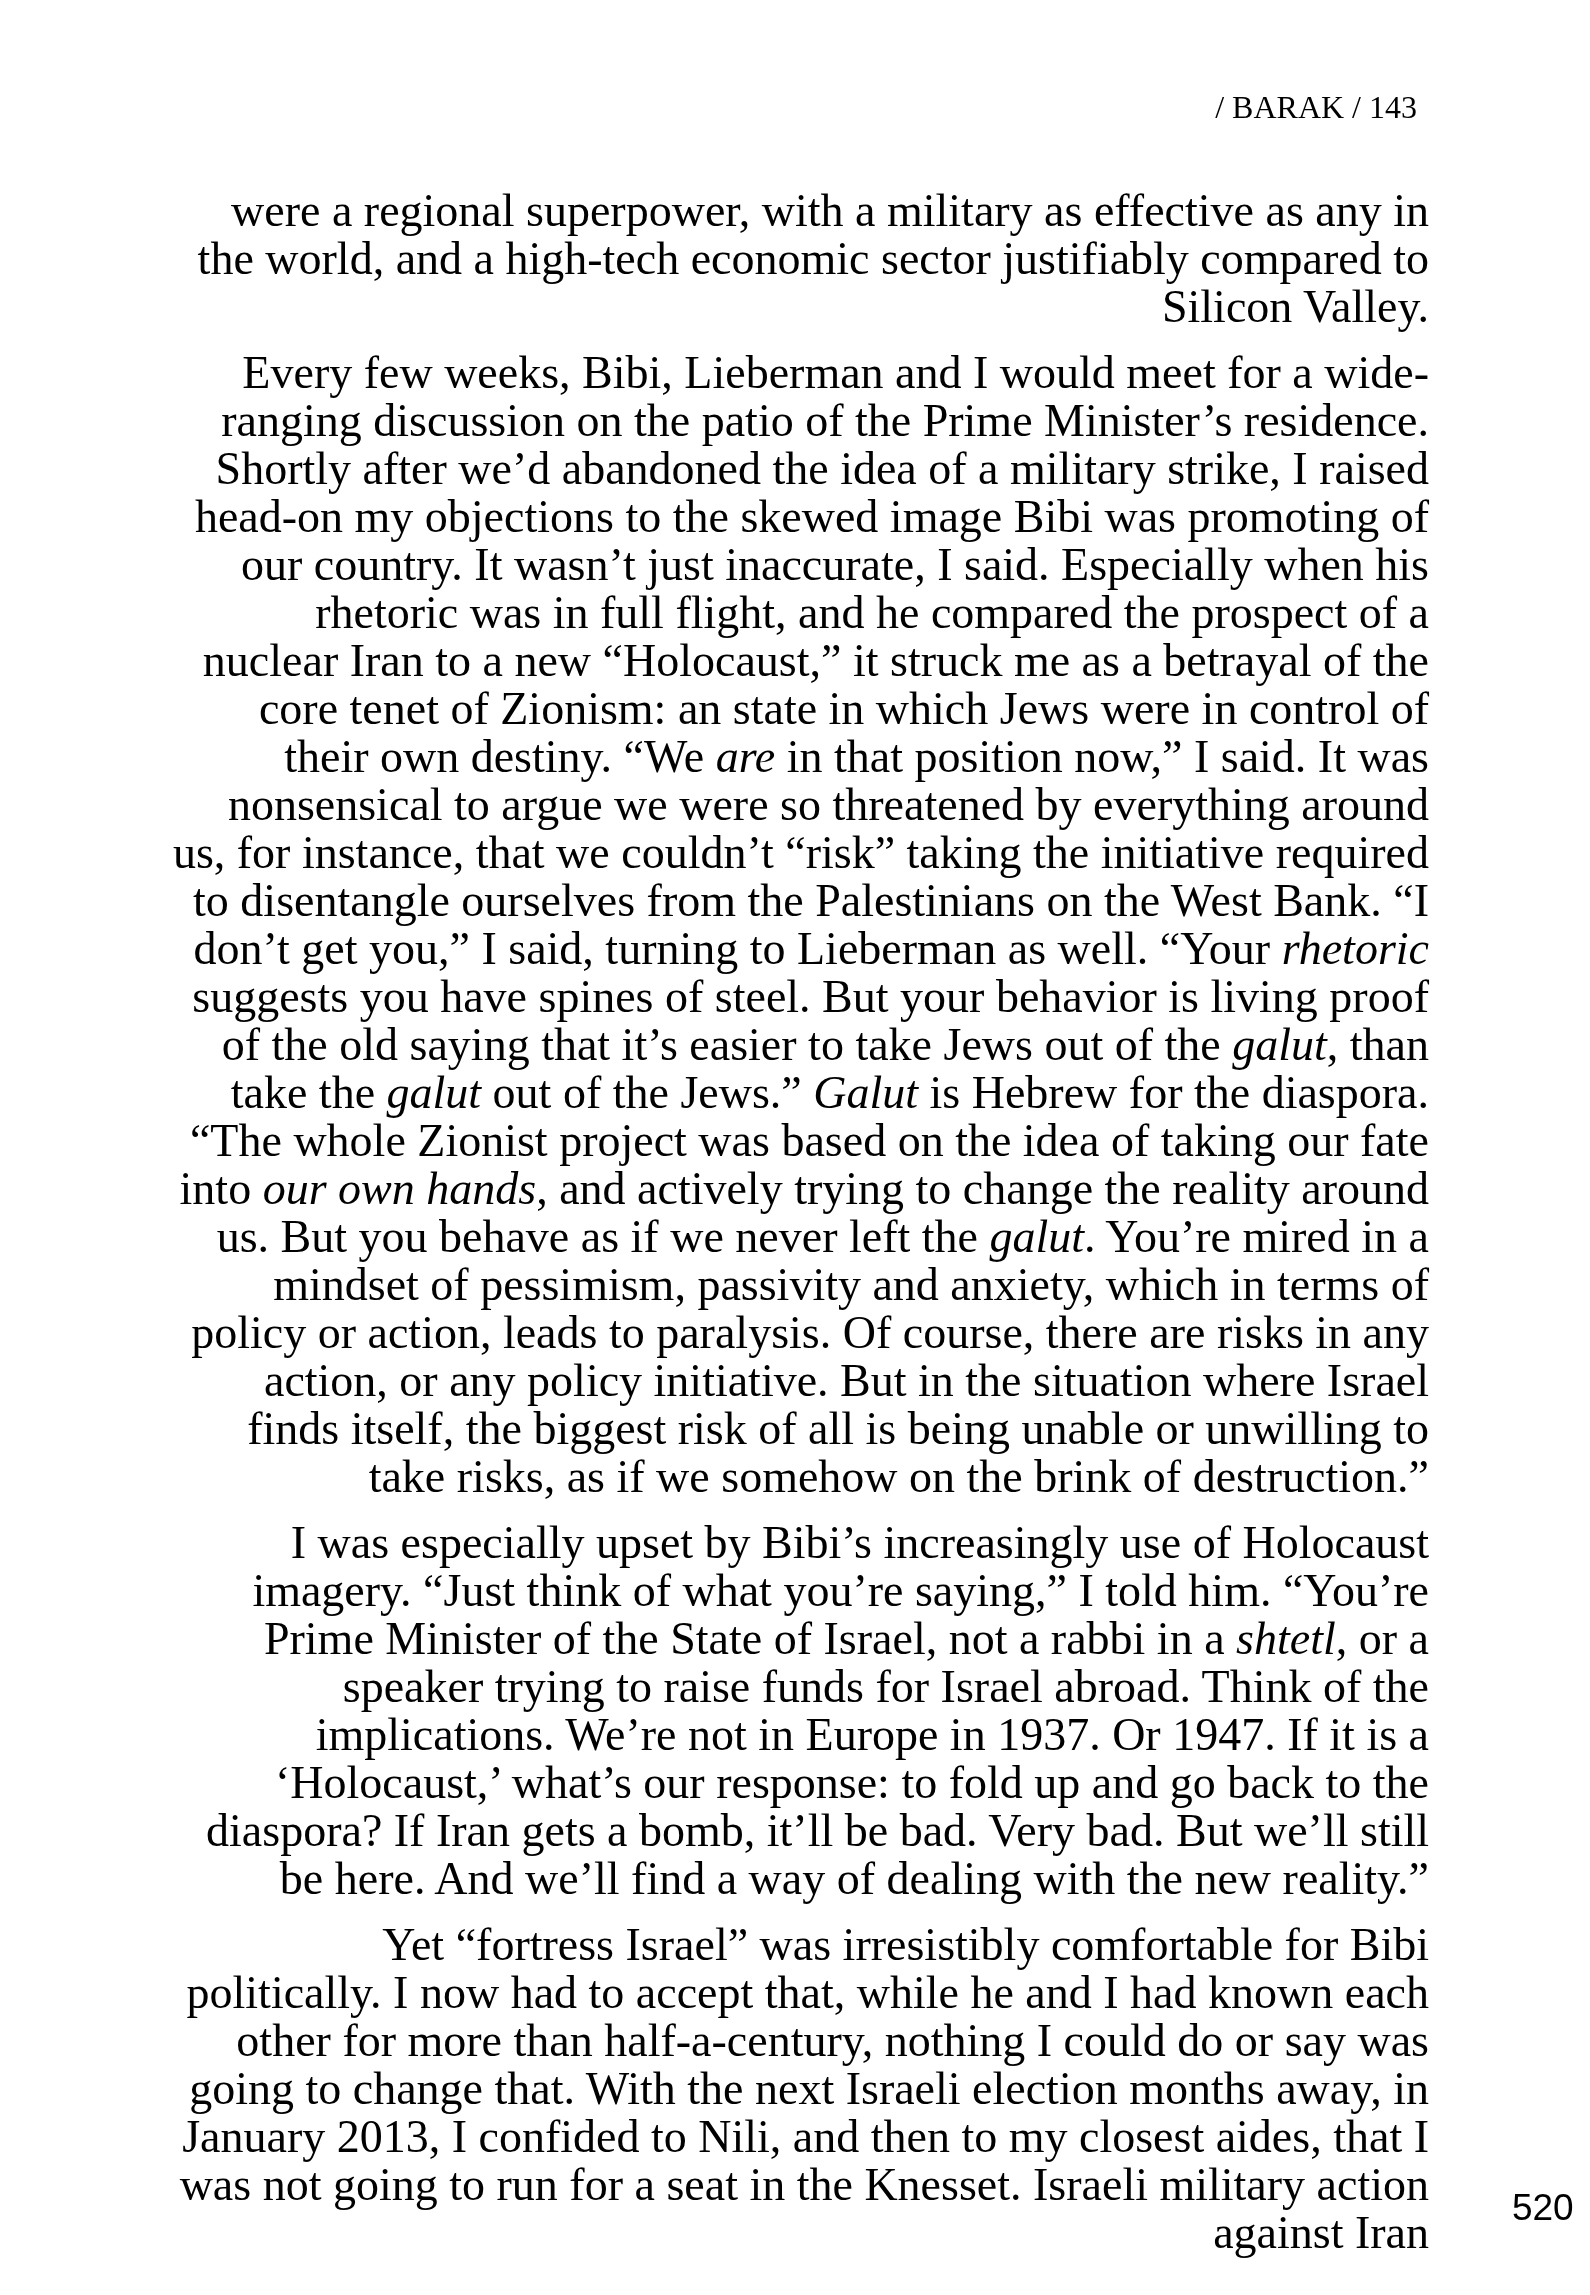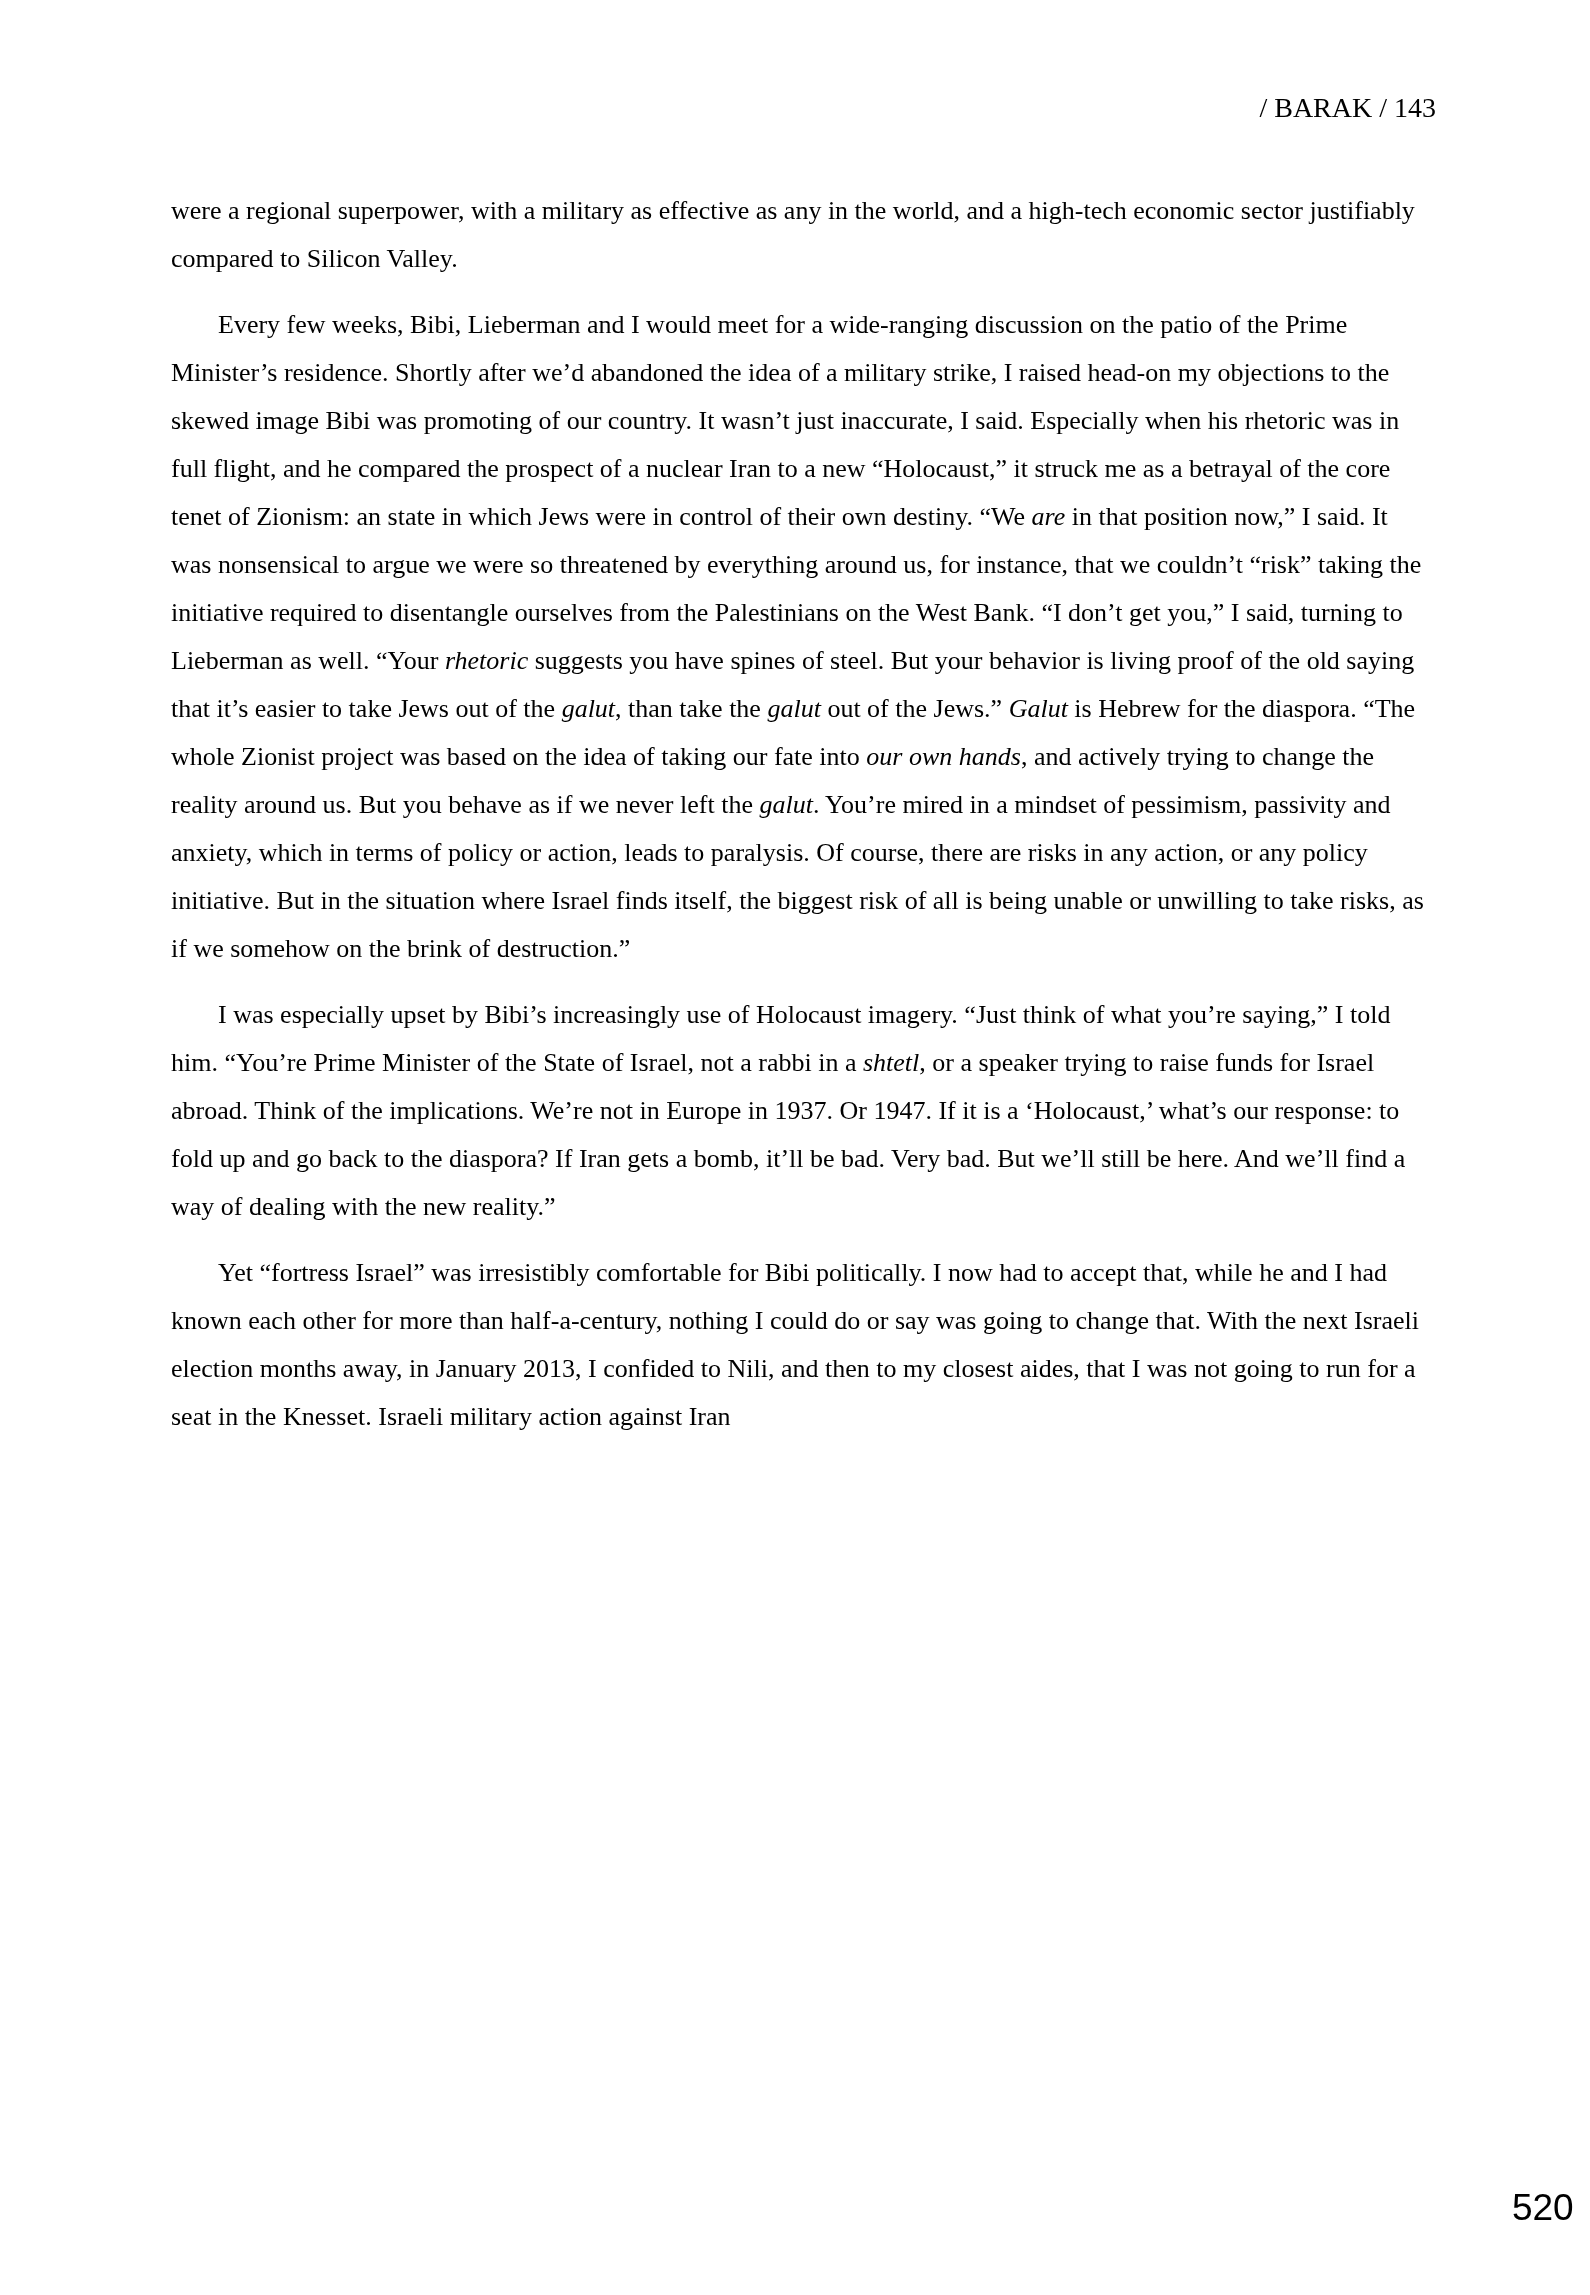--- a/index.html
+++ b/index.html
@@ -2,28 +2,28 @@
 <html style="font-size:10.3px"><head>
 <meta charset="utf-8">
 <style>
   html, body { margin: 0; padding: 0; background: #ffffff; }
   body {
     width: 1591px; height: 2295px; position: relative; overflow: hidden;
     color: #000;
   }
   .page { position: absolute; inset: 0; }
   .running-header {
-    position: absolute; top: 91px; right: 155px;
+    position: absolute; top: 91px; right: 174px;
     font-family: "Liberation Serif", "DejaVu Serif", serif;
-    font-size: 28px; line-height: 33px; white-space: nowrap;
+    font-size: 32px; line-height: 33px; white-space: nowrap;
   }
   .body-text {
     position: absolute; left: 171px; top: 187px; width: 1258px;
     font-family: "Liberation Serif", "DejaVu Serif", serif;
-    font-size: 26px; line-height: 48px;
+    font-size: 46px; line-height: 48px; text-align: right;
   }
   .para { margin: 0 0 18px 0; text-indent: 0; }
   .para.indent { text-indent: 47px; }
   .para em { font-style: italic; }
   .page-number {
     position: absolute; right: 17.3px; top: 2187px;
     font-family: "Liberation Sans", "DejaVu Sans", sans-serif;
     font-size: 37px; line-height: 42px;
   }
   .bates-stamp {

